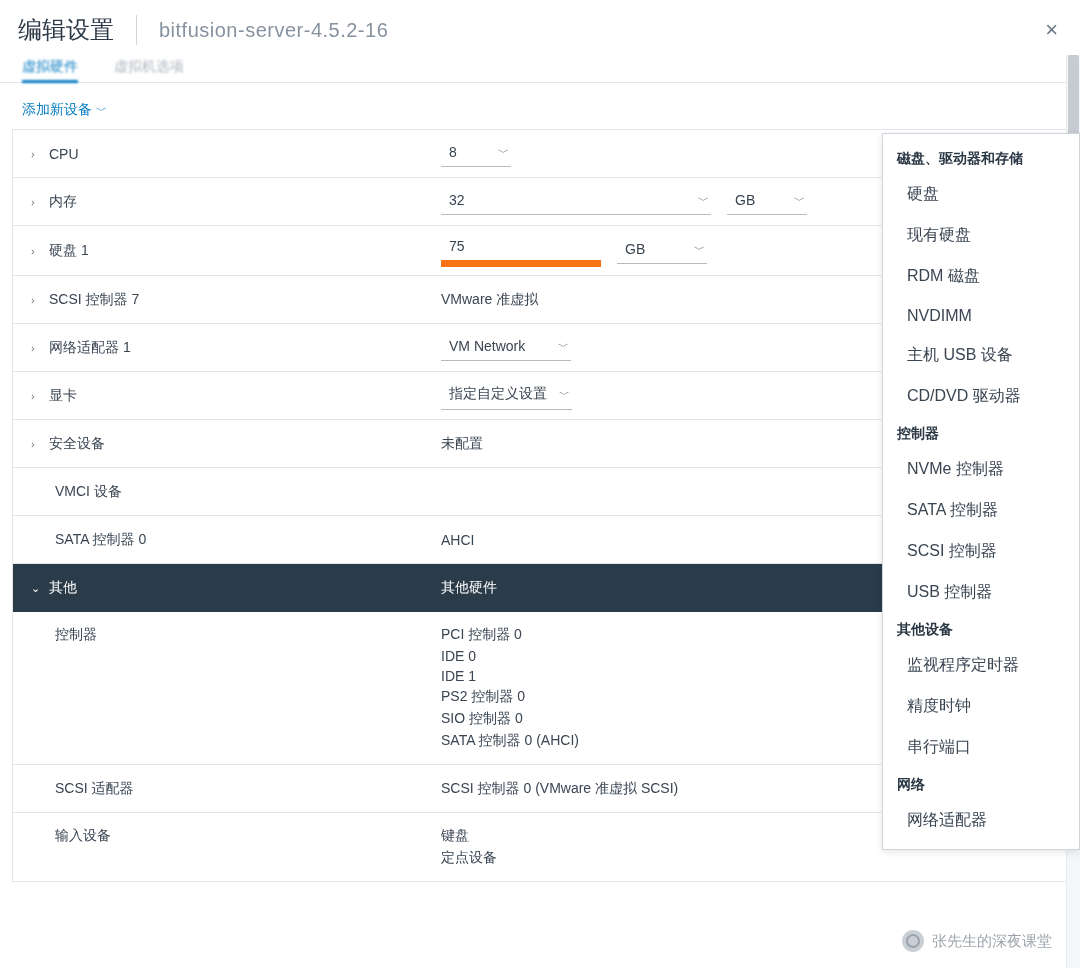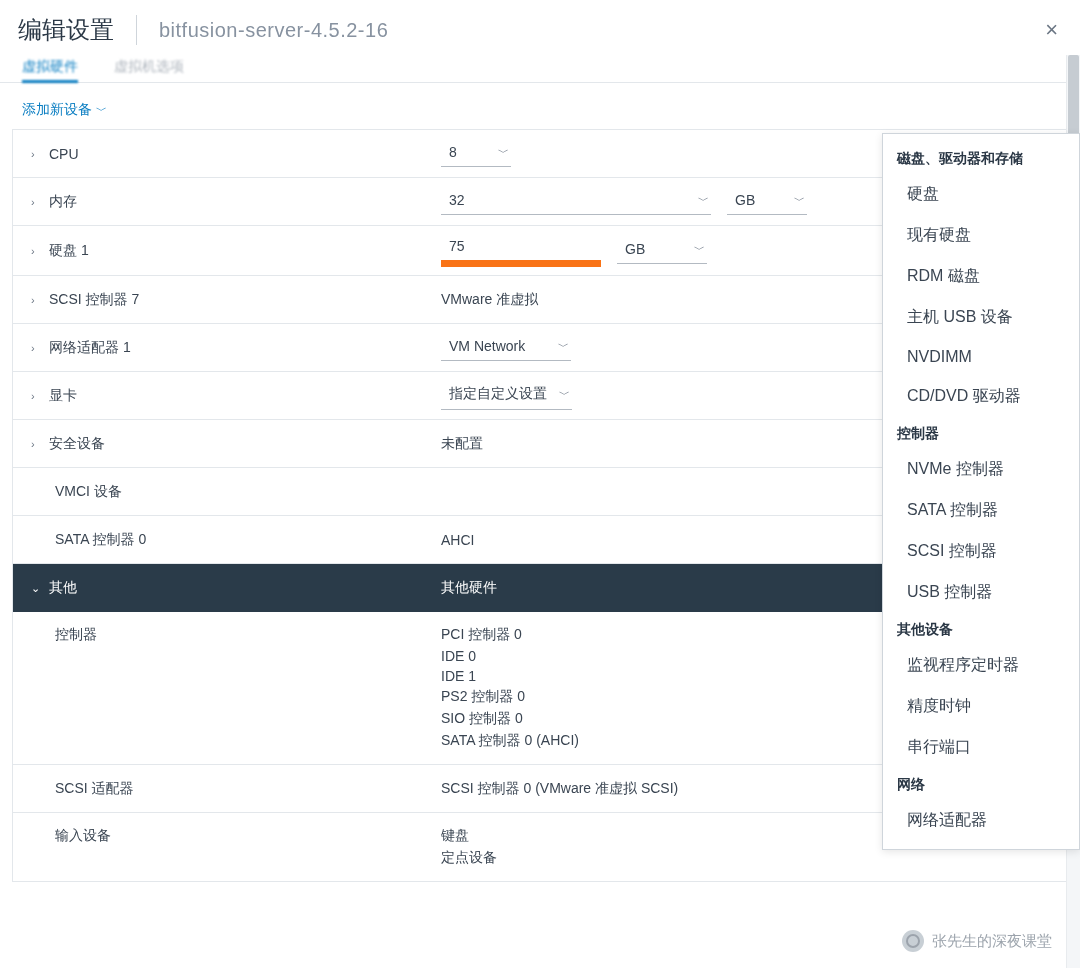--- a/index.html
+++ b/index.html
@@ -228,22 +228,22 @@
       </div>
     </div>
 
   </div>
 
   <div class="dropdown">
     <div class="dd-section">磁盘、驱动器和存储</div>
     <div class="dd-item">硬盘</div>
     <div class="dd-item">现有硬盘</div>
     <div class="dd-item">RDM 磁盘</div>
+    <div class="dd-item">NVDIMM</div>
     <div class="dd-item">主机 USB 设备</div>
-    <div class="dd-item">NVDIMM</div>
     <div class="dd-item">CD/DVD 驱动器</div>
     <div class="dd-section">控制器</div>
     <div class="dd-item">NVMe 控制器</div>
     <div class="dd-item">SATA 控制器</div>
     <div class="dd-item">SCSI 控制器</div>
     <div class="dd-item">USB 控制器</div>
     <div class="dd-section">其他设备</div>
     <div class="dd-item">监视程序定时器</div>
     <div class="dd-item">精度时钟</div>
     <div class="dd-item">串行端口</div>

